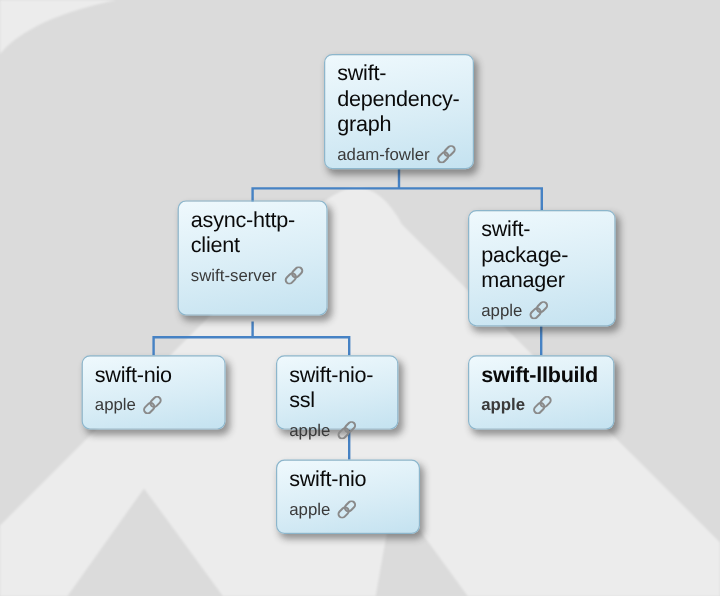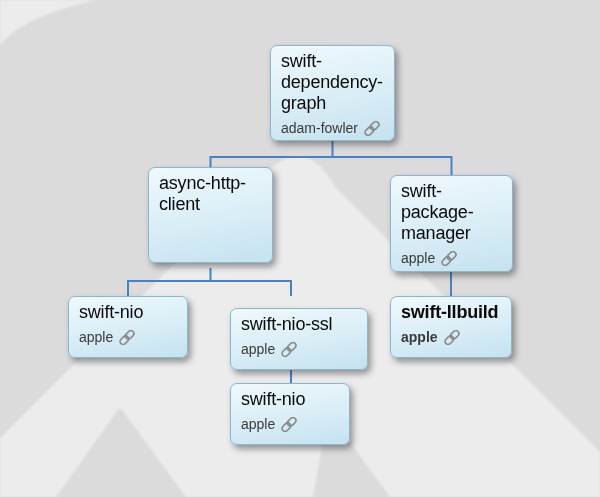--- a/index.html
+++ b/index.html
@@ -35,21 +35,21 @@
     margin-top:6px;display:flex;align-items:center;gap:5px;
     font-size:14px;line-height:16px;color:var(--owner-color,#3a3a3a);
   }
   .chain-icon{display:inline-flex;flex:0 0 auto;}
   .chain-icon rect{stroke:var(--link-icon-color,#8a8a8a);fill:none;stroke-width:1.7;}
   
   #n-depgraph {left:270px;top:45px; width:125px;height:96px;}
   #n-async    {left:148px;top:167px;width:125px;height:96px;}
   #n-spm      {left:390px;top:175px;width:123px;height:97px;}
   #n-nio      {left:68px; top:296px;width:120px;height:62px;}
-  #n-niossl   {left:230px;top:308px;width:138px;height:62px;}
+  #n-niossl   {left:230px;top:296px;width:102px;height:62px;}
   #n-llbuild  {left:390px;top:296px;width:122px;height:62px;font-weight:bold;}
   #n-nio2     {left:230px;top:383px;width:120px;height:62px;}
 </style>
 </head>
 <body>
 
 <svg class="bg-layer" viewBox="0 0 600 497" xmlns="http://www.w3.org/2000/svg" aria-hidden="true">
   <defs>
     <filter id="soft" x="-5%" y="-5%" width="110%" height="110%">
       <feGaussianBlur stdDeviation="0.9"></feGaussianBlur>
@@ -78,20 +78,29 @@
           <rect x="0.5" y="4.5" width="9.5" height="6" rx="3"></rect>
           <rect x="8" y="4.5" width="9.5" height="6" rx="3"></rect>
         </g>
     </svg>
   </div>
 </div>
 
 <div class="node" id="n-async">
   <div class="node-title">async-http-
 client</div>
+  <div class="node-sub">
+    <span>swift-server</span>
+    <svg class="chain-icon" width="18" height="15" viewBox="0 0 18 15">
+      <g transform="rotate(-45 9 7.5)">
+          <rect x="0.5" y="4.5" width="9.5" height="6" rx="3"></rect>
+          <rect x="8" y="4.5" width="9.5" height="6" rx="3"></rect>
+        </g>
+    </svg>
+  </div>
 </div>
 
 <div class="node" id="n-spm">
   <div class="node-title">swift-
 package-
 manager</div>
   <div class="node-sub">
     <span>apple</span>
     <svg class="chain-icon" width="18" height="15" viewBox="0 0 18 15">
       <g transform="rotate(-45 9 7.5)">

